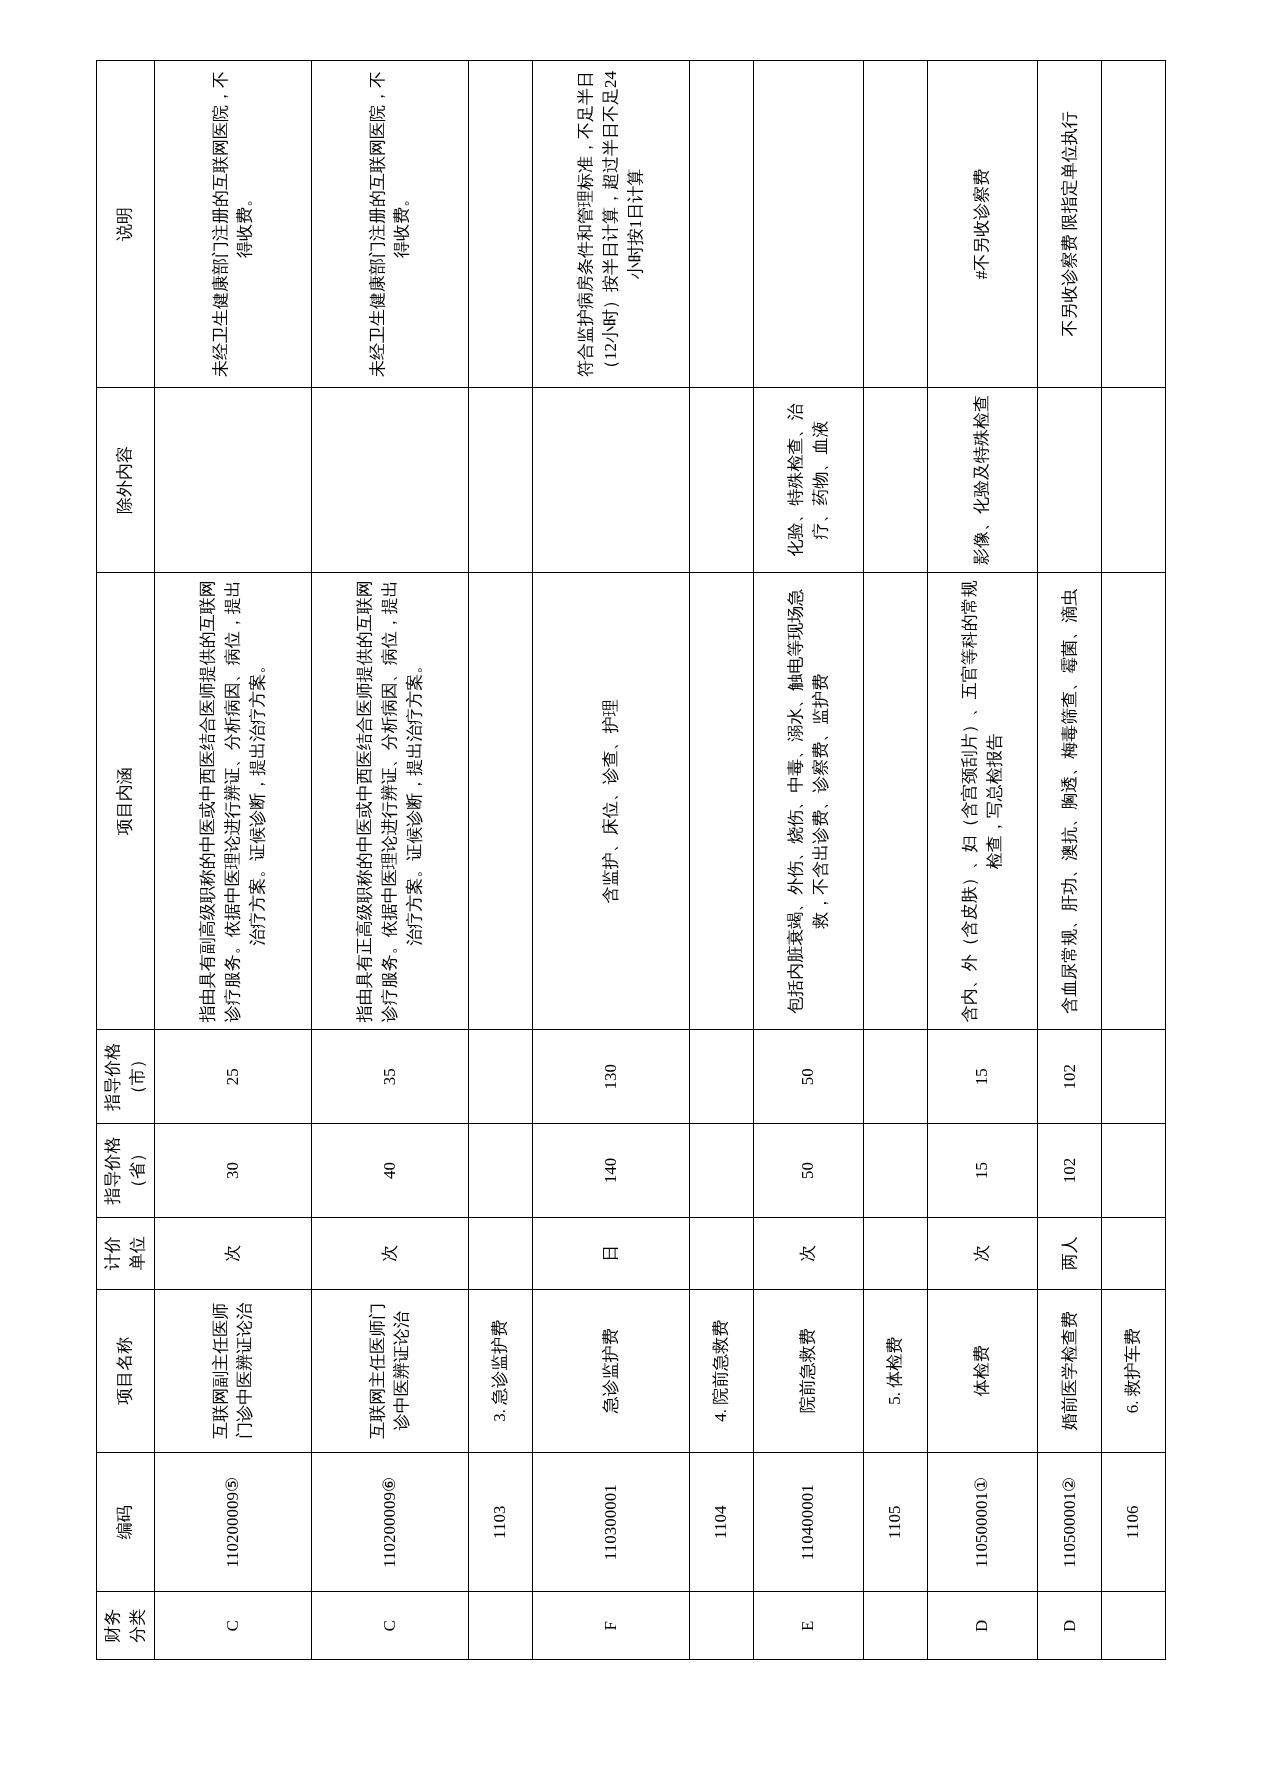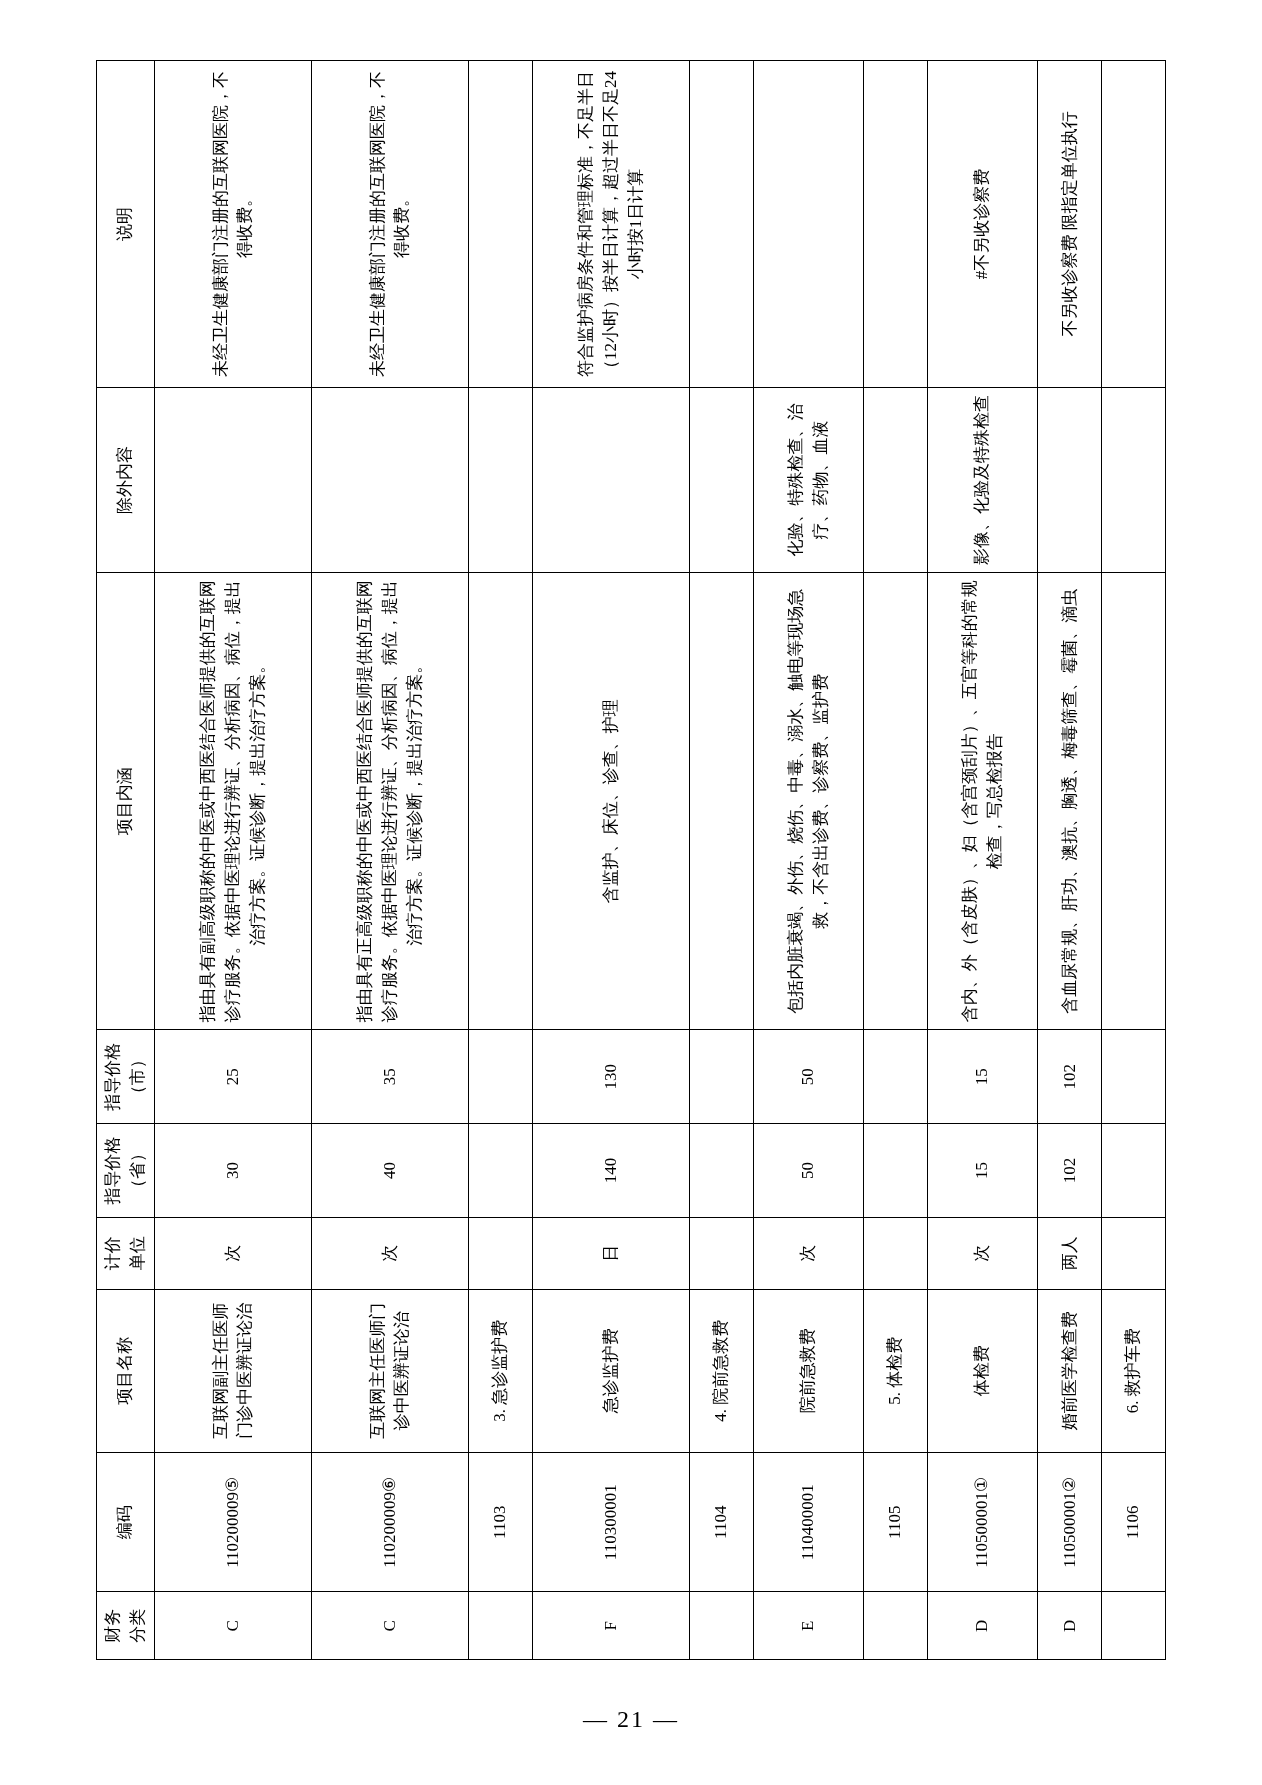--- a/index.html
+++ b/index.html
@@ -248,14 +248,13 @@
             <td></td>
             <td></td>
             <td class="conn small"></td>
             <td class="excl small"></td>
             <td class="note small"></td>
           </tr>
         </tbody>
     </table>
   </div>
 
-  <div class="page-number">— 21 —</div>
 </div>
 
 </body></html>

